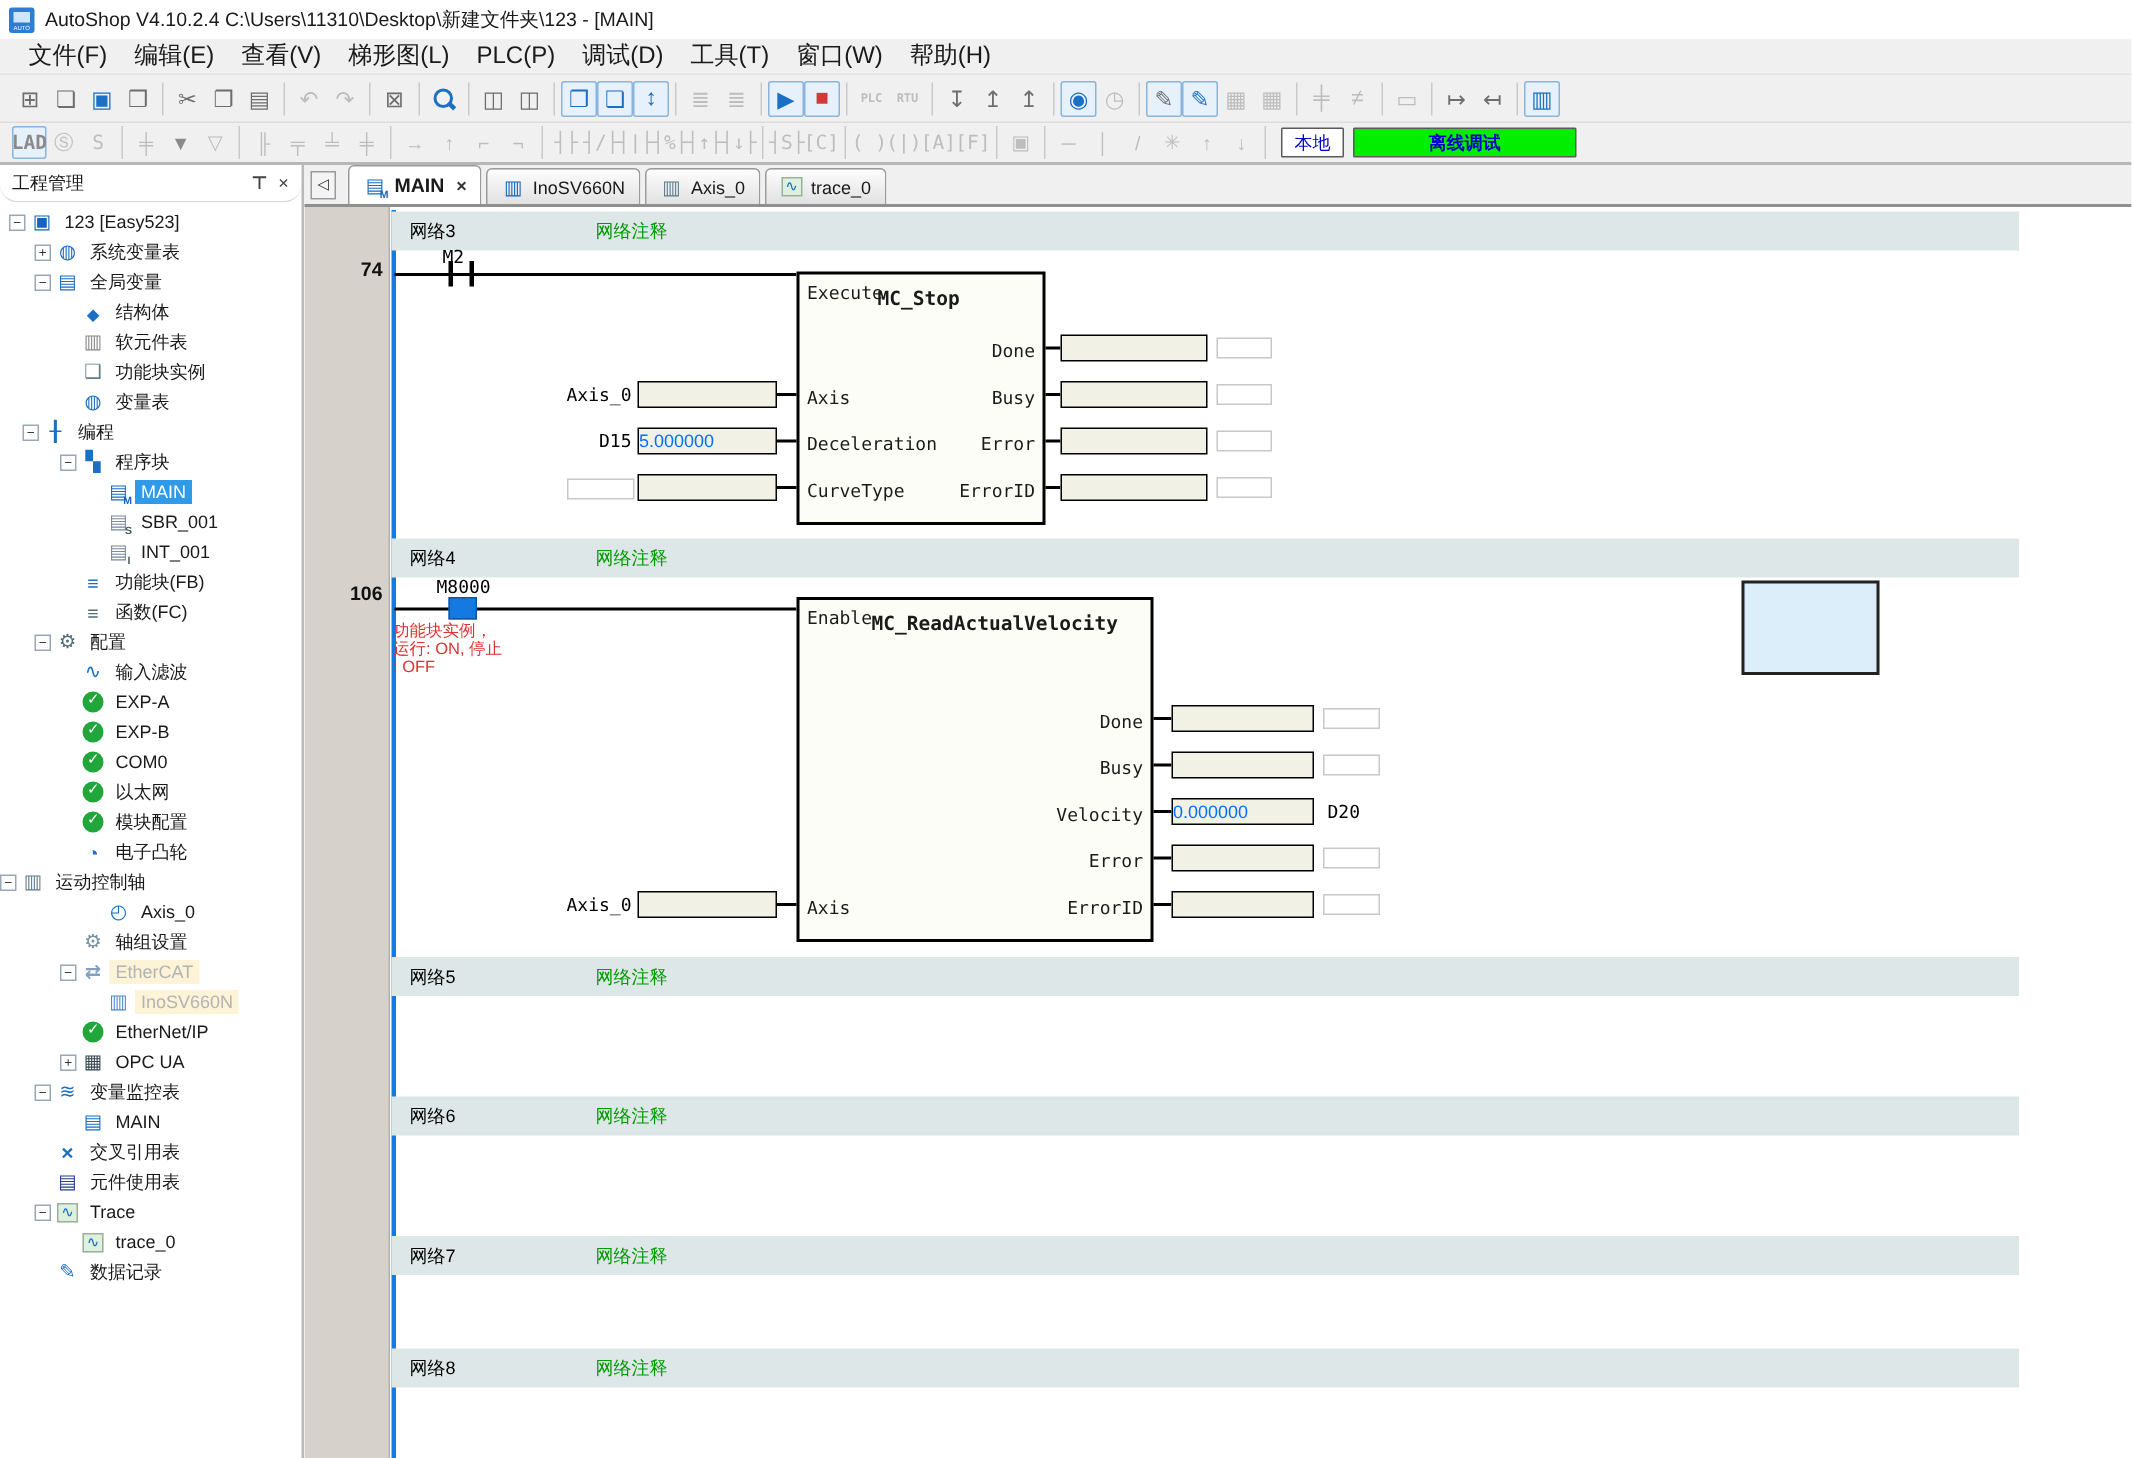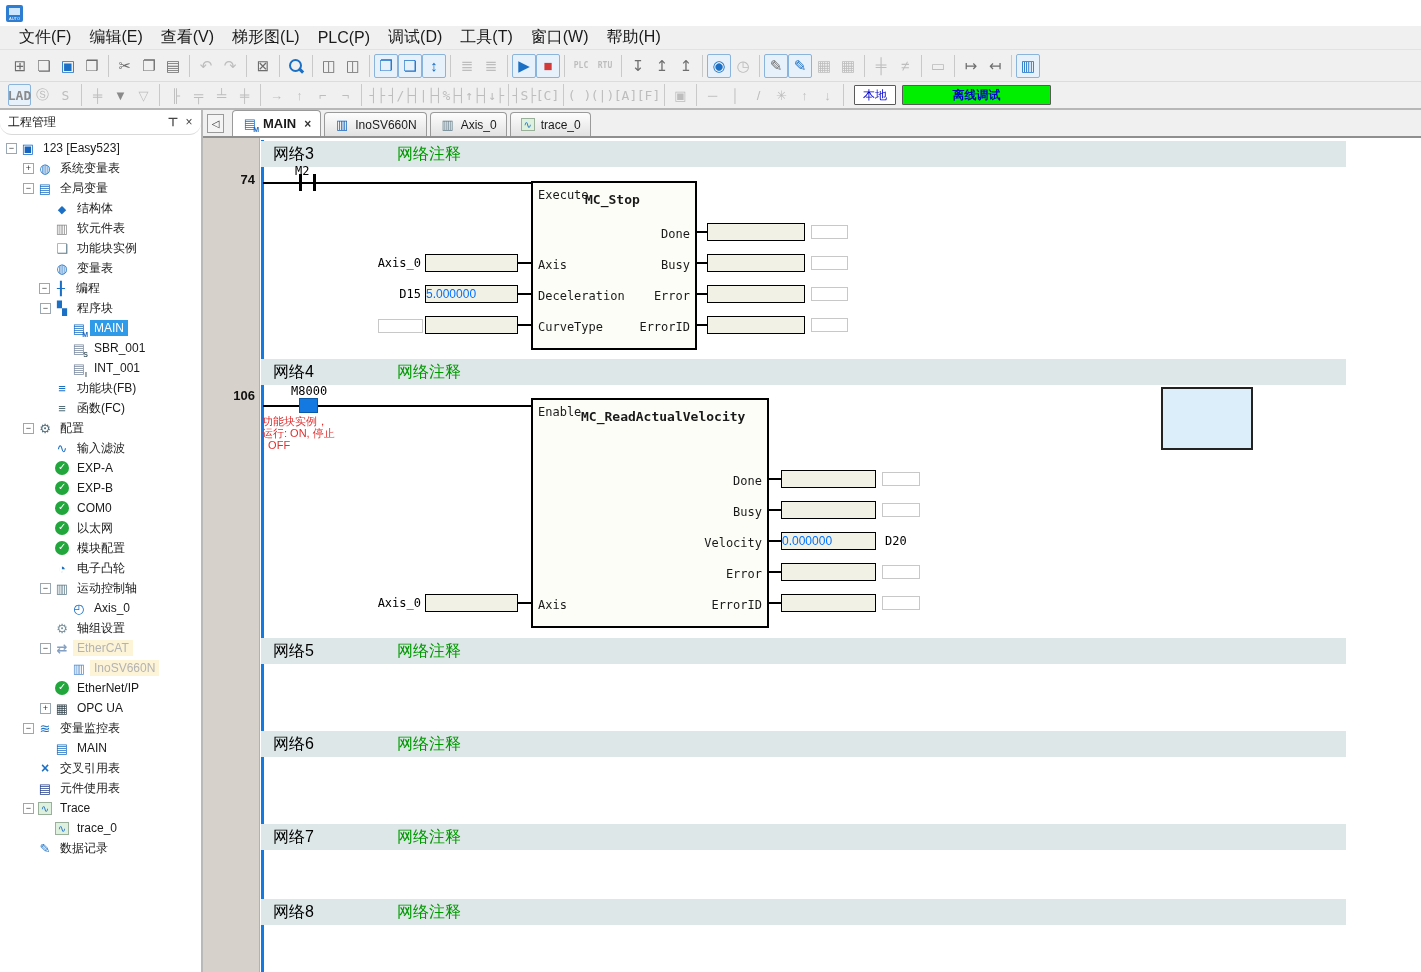--- a/index.html
+++ b/index.html
@@ -96,21 +96,21 @@
   .tab { height:24px; display:flex; align-items:center; gap:5px; padding:0 9px;
       border:1px solid #9a9a9a; border-bottom:none; border-radius:4px 4px 0 0;
       background:linear-gradient(#fdfdfd,#e2e2e2); margin-right:3px; font-size:12px; cursor:default;}
   .tab.active { background:#fff; font-weight:bold; font-size:13px; height:26px;}
   .tab .tclose { font-size:12px; color:#333; margin-left:3px;}
   .workspace { position:relative; flex:1; background:#fff; overflow:hidden;}
   .gutter { position:absolute; left:0; top:0; bottom:0; width:57px; background:#d6d2cb; border-right:1px solid #b5b1aa;}
   .rail { position:absolute; left:58px; top:2px; bottom:0; width:3px; background:#1479e1;}
   .gnum { position:absolute; left:0; width:52px; text-align:right; font-weight:bold; font-size:13px; color:#111;}
   .nethead { position:absolute; left:58px; width:1085px; height:26px; background:#dde7e7;
-      display:flex; align-items:center; font-size:16px;}
+      display:flex; align-items:center; font-size:12px;}
   .netname { padding-left:12px; width:136px; color:#000;}
   .netcomment { color:#009a00;}
   .mono { font-family:"DejaVu Sans Mono","Liberation Mono",monospace;}
   .hwire { position:absolute; height:2px; background:#000;}
   .cbar { position:absolute; width:3px; height:17px; background:#000;}
   .ccoil { position:absolute; width:19px; height:15px; background:#1479e1; border:1px solid #0a58a8;}
   .opnd { position:absolute; font-size:12px; color:#000;}
   .opnd.ralign { text-align:right; width:158px; left:60px;}
   .fblock { position:absolute; border:2px solid #000; background:#fdfdf7;}
   .fbtitle { position:absolute; font-weight:bold; font-size:13px; white-space:nowrap;}
@@ -121,20 +121,21 @@
   .vbox .val { color:#0070ff;}
   .sbox { position:absolute; width:38px; height:14px; border:1px solid #c8c8c8; background:#fff;}
   .redcmt { position:absolute; color:#e03030; font-size:11px; line-height:12px; white-space:pre;}
   .selrect { position:absolute; width:92px; height:63px; background:#ddeefb; border:2px solid #222;}
 </style>
 </head>
 <body>
 
 <div class="titlebar">
   <span class="appicon"></span>
+  <span class="titletext">AutoShop V4.10.2.4  C:\Users\11310\Desktop\新建文件夹\123 - [MAIN]</span>
 </div>
 
 <div class="menubar">
   <span class="menuitem">文件(F)</span>
   <span class="menuitem">编辑(E)</span>
   <span class="menuitem">查看(V)</span>
   <span class="menuitem">梯形图(L)</span>
   <span class="menuitem">PLC(P)</span>
   <span class="menuitem">调试(D)</span>
   <span class="menuitem">工具(T)</span>
@@ -284,21 +285,21 @@
         <div class="trow" style="padding-left: 40px;">
           <span class="exp none"></span>
           <span class="ti ti-fbinst"></span>
           <span class="tlabel">功能块实例</span>
         </div>
         <div class="trow" style="padding-left: 40px;">
           <span class="exp none"></span>
           <span class="ti ti-globe"></span>
           <span class="tlabel">变量表</span>
         </div>
-        <div class="trow" style="padding-left: 39px;">
+        <div class="trow" style="padding-left: 15px;">
           <span class="exp m"></span>
           <span class="ti ti-prog"></span>
           <span class="tlabel">编程</span>
         </div>
         <div class="trow" style="padding-left: 40px;">
           <span class="exp m"></span>
           <span class="ti ti-blocks"></span>
           <span class="tlabel">程序块</span>
         </div>
         <div class="trow sel" style="padding-left: 57px;">
@@ -359,21 +360,21 @@
         <div class="trow" style="padding-left: 40px;">
           <span class="exp none"></span>
           <span class="ti ti-check"></span>
           <span class="tlabel">模块配置</span>
         </div>
         <div class="trow" style="padding-left: 40px;">
           <span class="exp none"></span>
           <span class="ti ti-cam"></span>
           <span class="tlabel">电子凸轮</span>
         </div>
-        <div class="trow" style="padding-left: 40px;">
+        <div class="trow" style="">
           <span class="exp m"></span>
           <span class="ti ti-motion"></span>
           <span class="tlabel">运动控制轴</span>
         </div>
         <div class="trow" style="padding-left: 57px;">
           <span class="exp none"></span>
           <span class="ti ti-axis"></span>
           <span class="tlabel">Axis_0</span>
         </div>
         <div class="trow" style="padding-left: 40px;">

